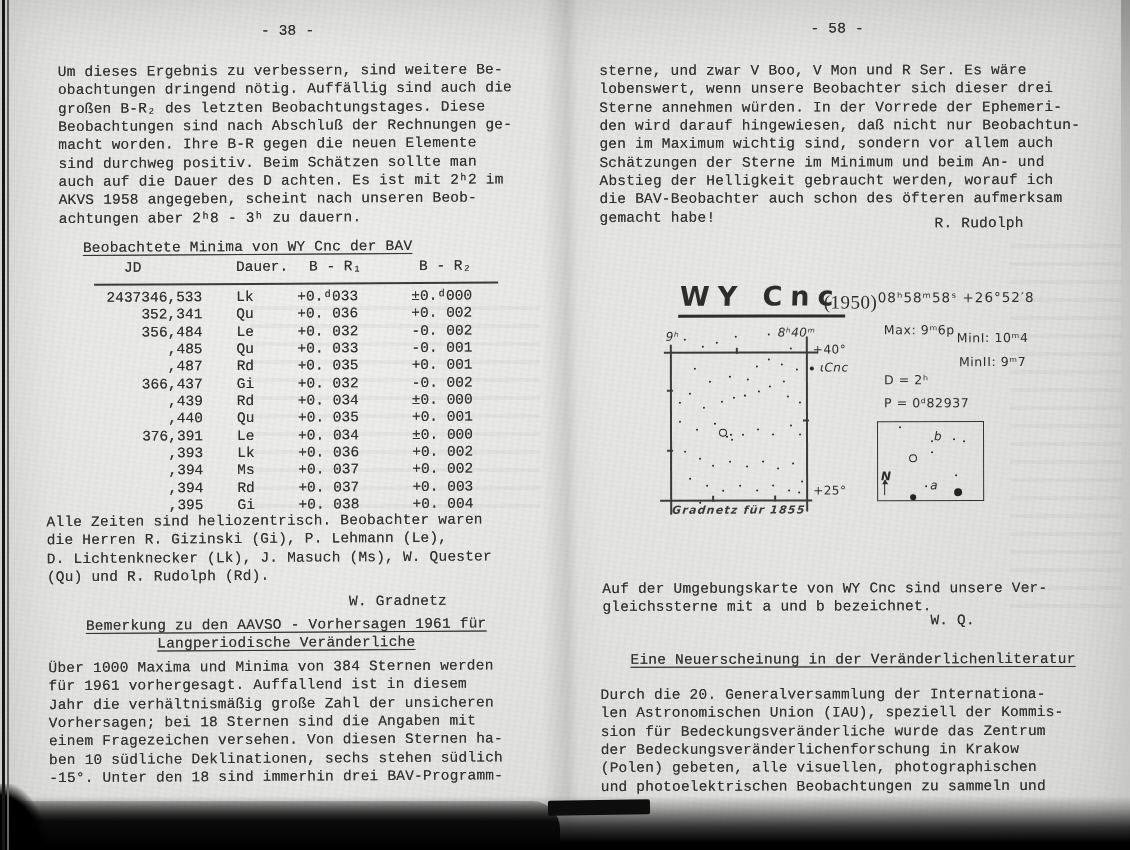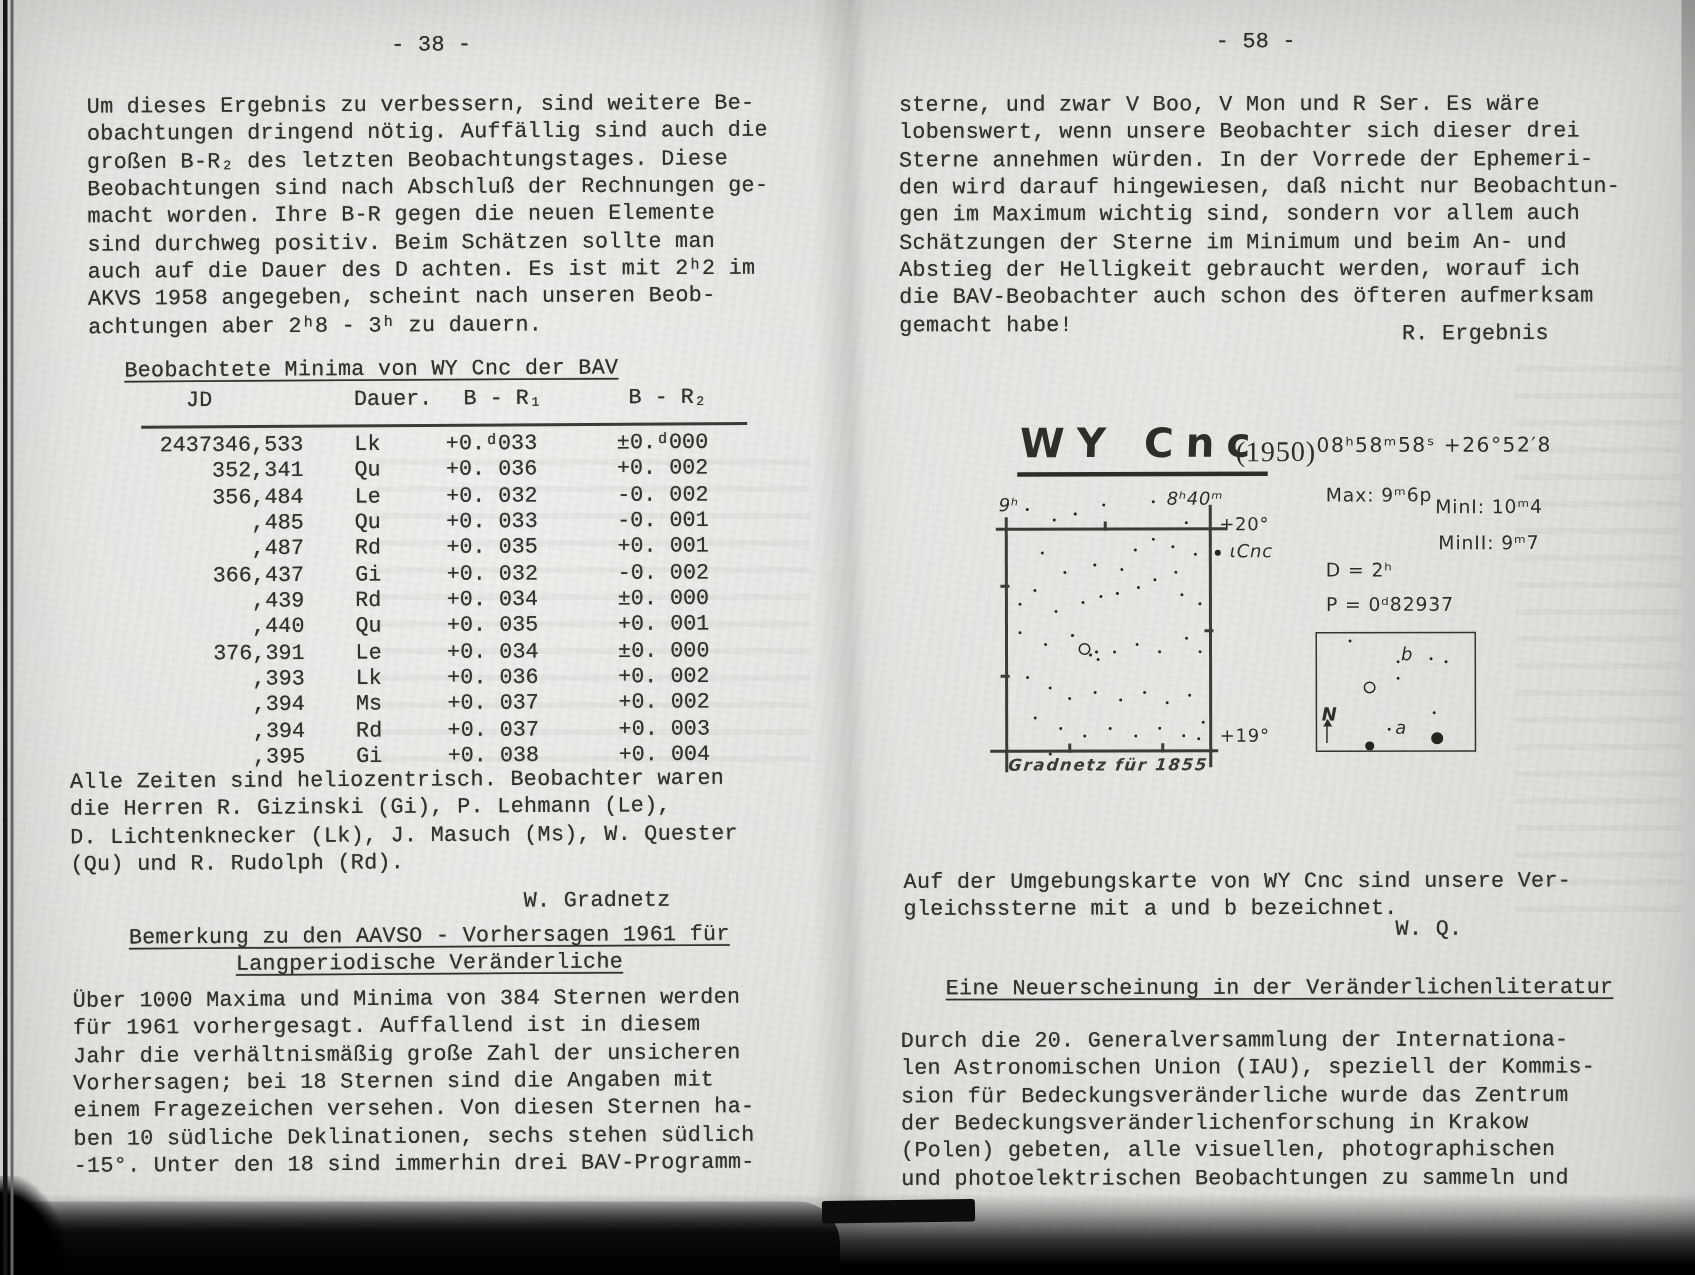--- a/index.html
+++ b/index.html
@@ -208,21 +208,21 @@
     <div class="type" style="left:600px;top:62px;width:515px;">sterne, und zwar V Boo, V Mon und R Ser. Es wäre
 lobenswert, wenn unsere Beobachter sich dieser drei
 Sterne annehmen würden. In der Vorrede der Ephemeri-
 den wird darauf hingewiesen, daß nicht nur Beobachtun-
 gen im Maximum wichtig sind, sondern vor allem auch
 Schätzungen der Sterne im Minimum und beim An- und
 Abstieg der Helligkeit gebraucht werden, worauf ich
 die BAV-Beobachter auch schon des öfteren aufmerksam
 gemacht habe!</div>
 
-    <div class="type" style="left:935px;top:215px;">R. Ergebnis</div>
+    <div class="type" style="left:935px;top:215px;">R. Rudolph</div>
 
     <div class="hand chart-title">WY Cnc</div>
     <div class="hand chart-epoch">(1950)</div>
     <div class="hand chart-coords">08ʰ58ᵐ58ˢ  +26°52′8</div>
 
     <div class="mapline" style="left:664px;top:352px;width:154px;height:1.6px;"></div>
     <div class="mapline" style="left:660px;top:500px;width:152px;height:1.6px;"></div>
     <div class="mapline" style="left:670px;top:345px;width:1.6px;height:170px;"></div>
     <div class="mapline" style="left:806px;top:337px;width:1.6px;height:175px;"></div>
     <div class="tick" style="left:736px;top:348px;width:1.5px;height:6px;"></div>
@@ -288,22 +288,22 @@
         <span class="star" style="left: 29.1px; top: 150.1px; width: 1.8px; height: 1.8px;"></span>
         <span class="star" style="left: 128px; top: 140px; width: 2px; height: 2px;"></span>
         <span class="star" style="left: 140px; top: 15px; width: 4px; height: 4px;"></span>
       </div>
     <div class="starfield" style="left:670px;top:352px;width:138px;height:150px;">
         <span class="star open" style="left: 48.8px; top: 76.8px; width: 6.4px; height: 6.4px;"></span>
       </div>
 
     <div class="hand lbl-sm" style="left:666px;top:330px;font-style:italic;">9ʰ</div>
     <div class="hand lbl-sm" style="left:778px;top:326px;font-style:italic;">8ʰ40ᵐ</div>
-    <div class="hand lbl-sm" style="left:813px;top:343px;">+20°</div>
-    <div class="hand lbl-sm" style="left:813px;top:484px;">+19°</div>
+    <div class="hand lbl-sm" style="left:813px;top:343px;">+40°</div>
+    <div class="hand lbl-sm" style="left:813px;top:484px;">+25°</div>
     <div class="hand lbl-sm" style="left:820px;top:361px;font-style:italic;">ιCnc</div>
     <div class="hand grid-caption" style="left:672px;top:504px;">Gradnetz für 1855</div>
 
     <div class="hand lbl-info" style="left:884px;top:323px;">Max: 9ᵐ6p</div>
     <div class="hand lbl-info" style="left:957px;top:331px;">MinI: 10ᵐ4</div>
     <div class="hand lbl-info" style="left:959px;top:355px;">MinII: 9ᵐ7</div>
     <div class="hand lbl-info" style="left:884px;top:373px;">D = 2ʰ</div>
     <div class="hand lbl-info" style="left:884px;top:396px;">P = 0ᵈ82937</div>
 
     <div class="inset-box"></div>

